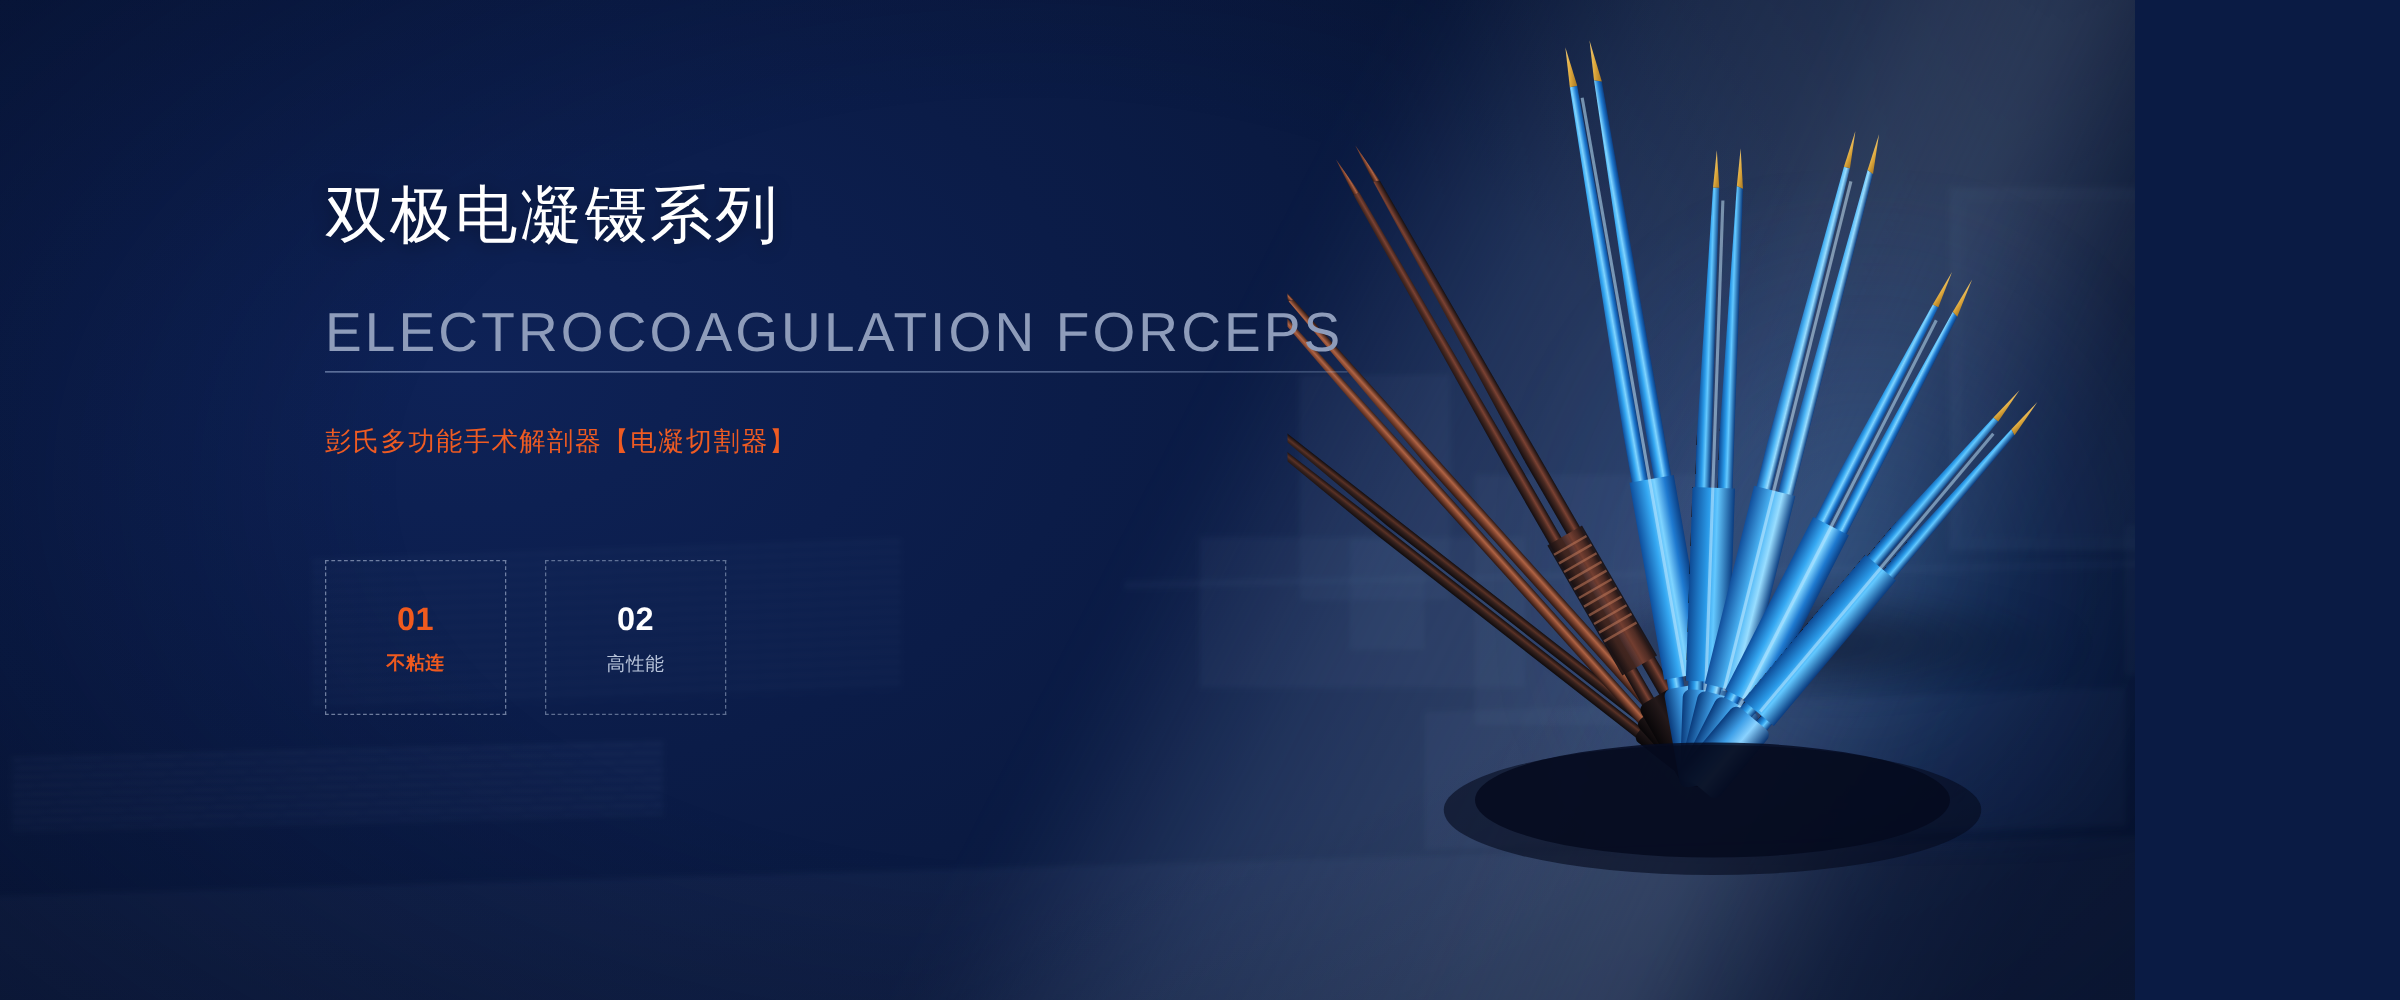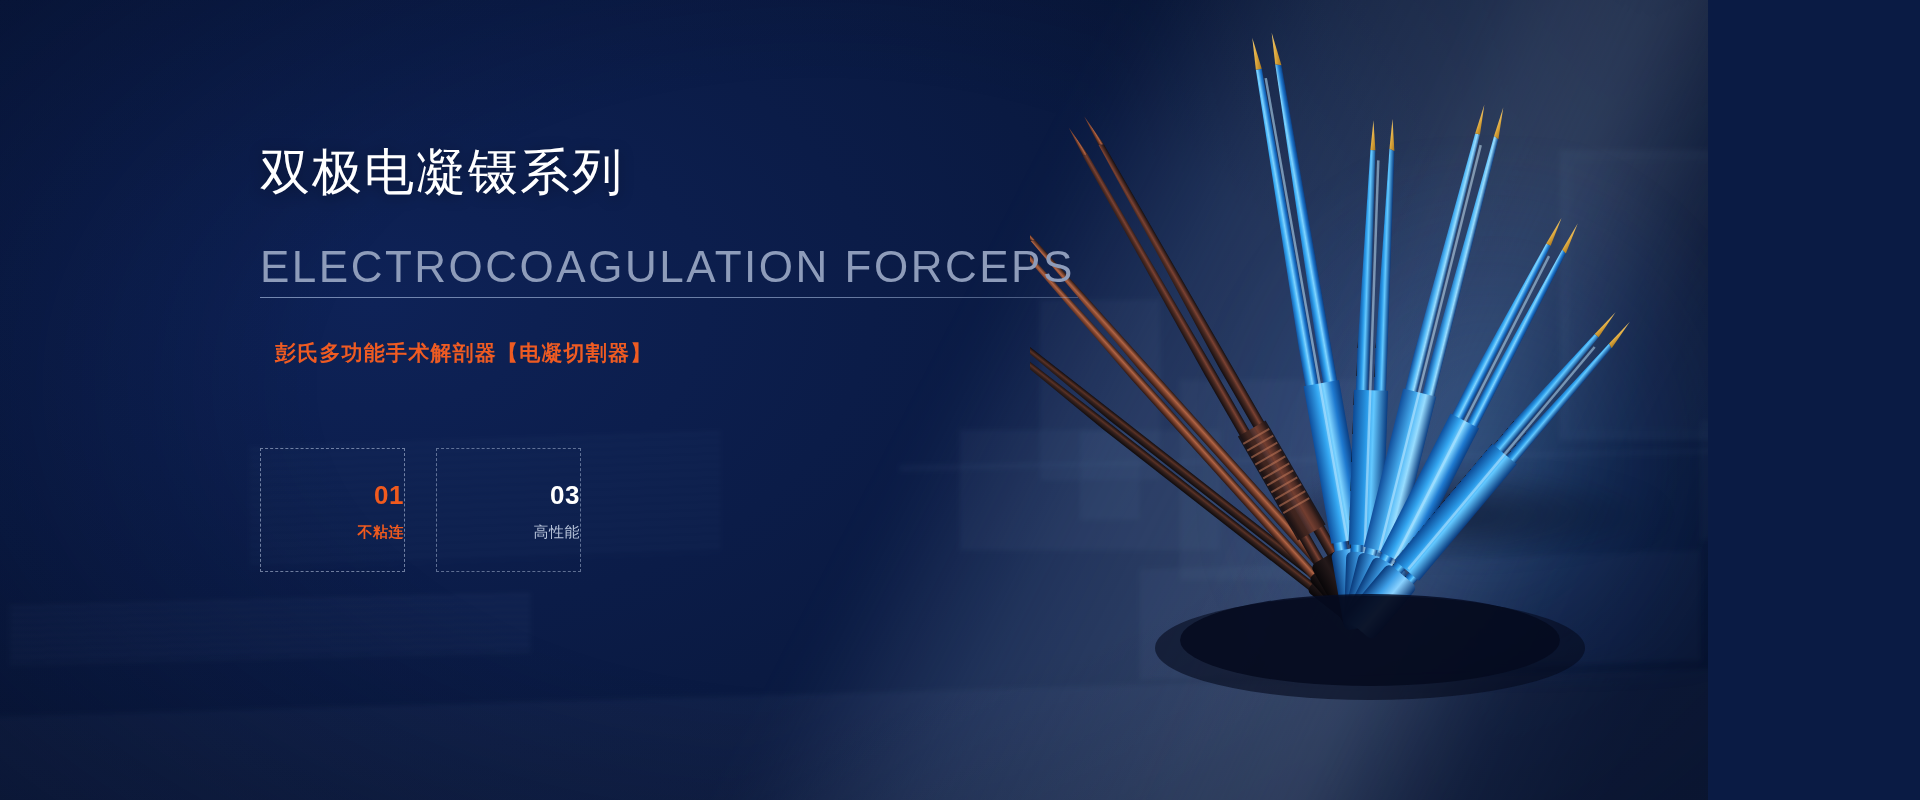--- a/index.html
+++ b/index.html
@@ -146,41 +146,40 @@
       rgba(180,200,235,0.55) 72%,
       rgba(180,200,235,0.30) 100%);
   }
 
   .subtitle {
     position: absolute;
     left: 0; top: 339px;
     font-size: 21px;
     letter-spacing: 1.2px;
     color: #ef5b22;
-    font-weight: 700;
+    font-weight: 400;
     white-space: nowrap;
-    margin-left: 15px;
   }
 
   
   .features {
     position: absolute;
     left: 0; top: 448px;
     display: flex;
     align-items: flex-start;
   }
 
   .feature {
     width: 145px;
     height: 124px;
     margin-right: 31px;
     border: 1px dashed rgba(196,210,235,0.45);
     display: flex;
     flex-direction: column;
-    align-items: flex-end;
+    align-items: center;
     justify-content: center;
     text-align: center;
   }
   .feature:last-child { margin-right: 0; }
 
   .feature .num {
     font-size: 26px;
     font-weight: 700;
     letter-spacing: 0.5px;
     color: #ffffff;
@@ -189,21 +188,21 @@
   }
   .feature .lbl {
     font-size: 15px;
     letter-spacing: 0.5px;
     color: #b8c4da;
     line-height: 1;
   }
 
   .feature.accent { border-color: rgba(210,222,245,0.50); }
   .feature.accent .num { color: #f05a1e; }
-  .feature.accent .lbl { color: #f05a1e; font-weight: 700; }
+  .feature.accent .lbl { color: #f05a1e; font-weight: 700; font-family: Liberation Serif, serif; }
 
   .feature.bright { border-color: rgba(255,255,255,0.92); }
   .feature.bright .num { color: #ffffff; }
   .feature.bright .lbl { color: #c9d3e6; }
 
   
   .product {
     position: absolute;
     left: 1030px; top: 0;
     width: 890px; height: 800px;
@@ -425,21 +424,21 @@
 
     <div class="features">
 
       <div class="feature accent">
         <div class="num">01</div>
         <div class="lbl">不粘连</div>
       </div>
 
 
       <div class="feature">
-        <div class="num">03</div>
+        <div class="num">02</div>
         <div class="lbl">高性能</div>
       </div>
 
 
     </div>
   </div>
 
 </div>
 
 </body></html>

